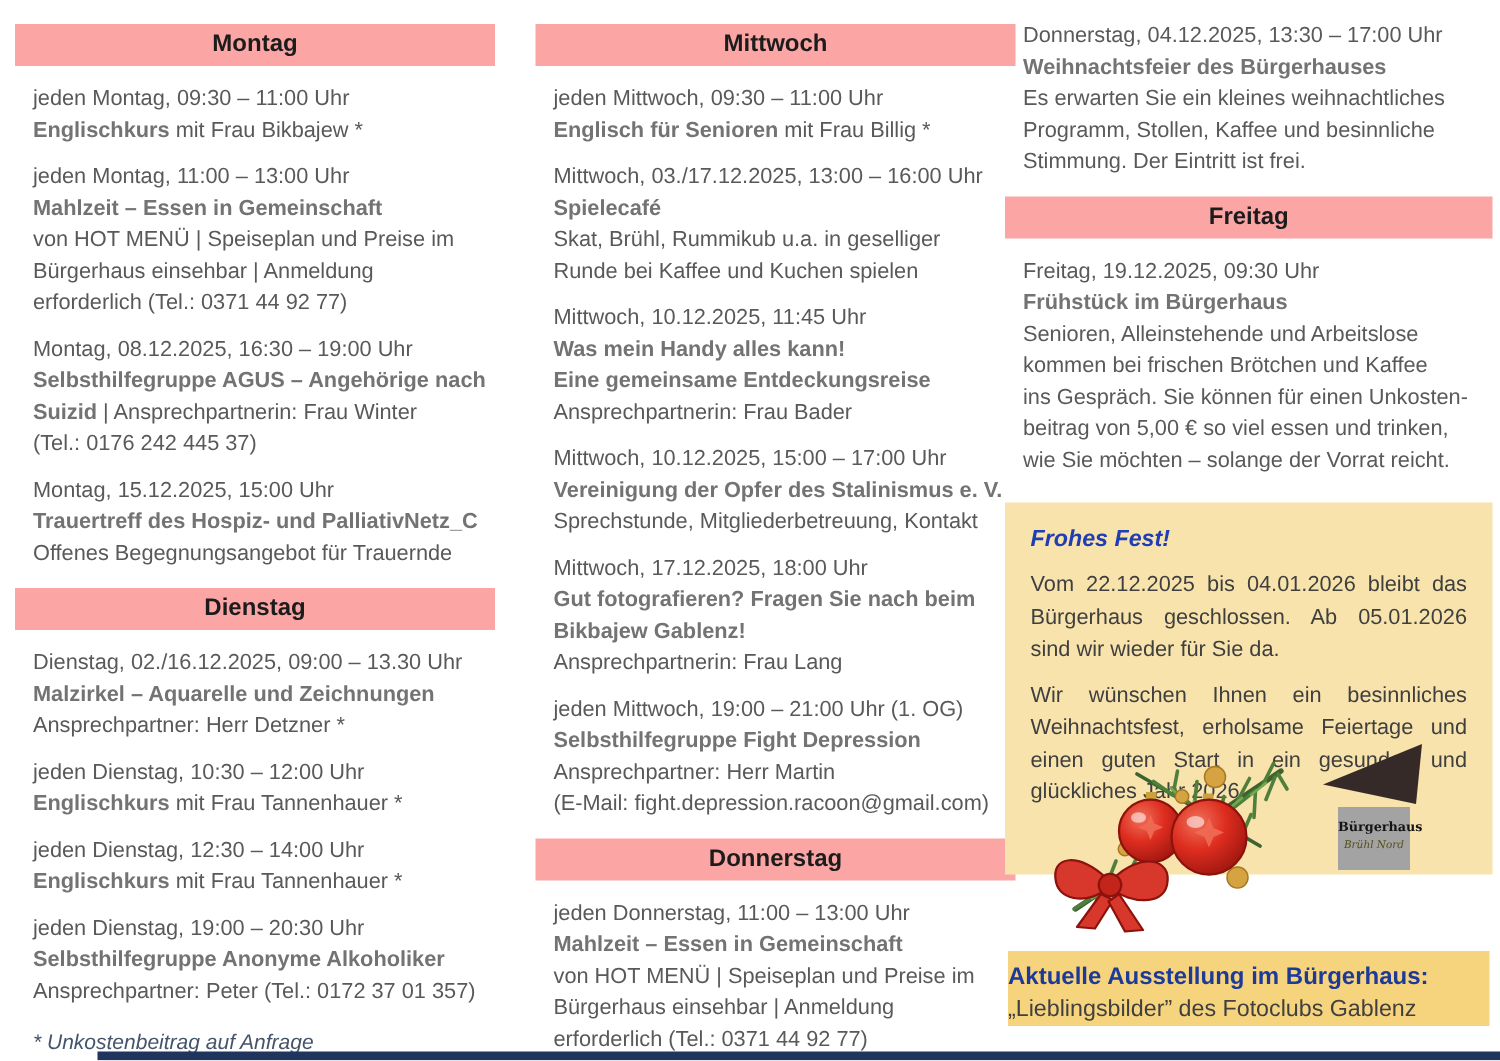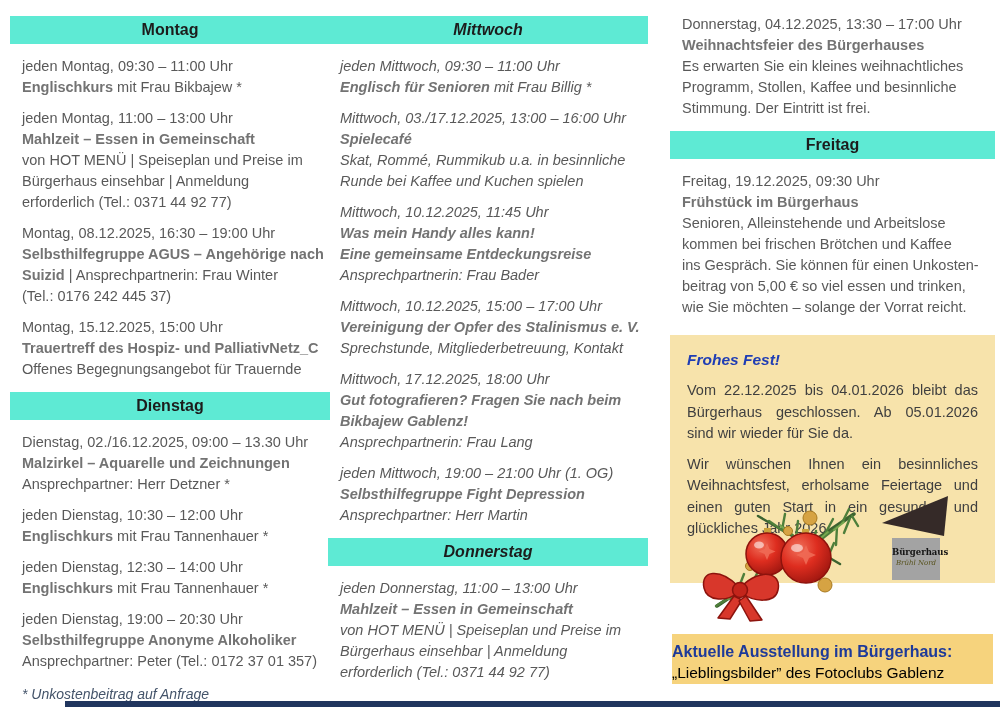--- a/index.html
+++ b/index.html
@@ -2,45 +2,45 @@
 <html><head>
 <meta charset="utf-8">
 <style>
   html,body{margin:0;padding:0;background:#ffffff;}
   .page{
     position:relative;width:1000px;height:707px;background:#ffffff;overflow:hidden;
     font-family:"Liberation Sans", sans-serif;
   }
   .col{position:absolute;top:0;padding-top:4px;box-sizing:border-box;}
   #colA{left:10px;width:320px;}
-  #colB{left:328px;width:320px;font-style:italic;}
+  #colB{left:357px;width:320px;}
   #colC{left:670px;width:325px;}
   .day-header{
-    background:#5eead4;height:28px;line-height:28px;margin:12px 0;
+    background:#fca5a5;height:28px;line-height:28px;margin:12px 0;
     text-align:center;font-weight:bold;font-size:16px;color:#1c1c1c;
   }
   .entry{margin-top:10px;padding-left:12px;font-size:14.5px;line-height:21px;color:#595959;}
   .line{height:21px;white-space:nowrap;}
   .seg{color:#595959;}
   .seg.t{color:#737373;font-weight:bold;}
   .footnote{margin-top:14px;padding-left:12px;font-style:italic;font-size:14px;color:#44546a;}
   
   .festbox{
     margin-top:17px;height:248px;box-sizing:border-box;background:#f7e3ab;
     padding:14px 17px 10px 17px;color:#3f3f3f;
   }
   .festbox-title{color:#1f3db4;font-weight:bold;font-size:15.5px;line-height:22px;font-style:italic;}
   .festbox p{margin:9px 0 0 0;font-size:14.5px;line-height:21.5px;text-align:justify;}
   
   .exbox{
     position:absolute;left:2px;top:634px;width:321px;height:50px;background:#f6d37d;
     text-align:left;padding-top:8px;box-sizing:border-box;
   }
   .exbox-title{color:#1e3a99;font-weight:bold;font-size:16px;line-height:20px;}
-  .exbox-sub{color:#000000;font-size:15.5px;line-height:21px;}
+  .exbox-sub{color:#404040;font-size:15.5px;line-height:21px;}
   
   .deco{position:absolute;left:22px;top:502px;}
   .logo{position:absolute;left:212px;top:496px;width:80px;}
   .logo-roof{display:block;}
   .logo-plate{
     position:absolute;left:10px;top:42px;width:48px;height:42px;background:#a3a3a3;
     text-align:center;box-sizing:border-box;padding-top:9px;
   }
   .logo-name{font-family:"DejaVu Serif", serif;font-weight:bold;font-size:8.5px;color:#141414;line-height:10px;}
   .logo-sub{font-family:"DejaVu Serif", serif;font-style:italic;font-size:7px;color:#56511a;line-height:12px;}
@@ -102,21 +102,21 @@
   <div class="col" id="colB">
     <div id="colB-flow">
         <div class="day-header"><span>Mittwoch</span></div>
         <div class="entry">
           <div class="line"><span class="seg">jeden Mittwoch, 09:30 – 11:00 Uhr</span></div>
           <div class="line"><span class="seg t">Englisch für Senioren</span><span class="seg"> mit Frau Billig *</span></div>
         </div>
         <div class="entry">
           <div class="line"><span class="seg">Mittwoch, 03./17.12.2025, 13:00 – 16:00 Uhr</span></div>
           <div class="line"><span class="seg t">Spielecafé</span></div>
-          <div class="line"><span class="seg">Skat, Rommé, Rummikub u.a. in besinnliche</span></div>
+          <div class="line"><span class="seg">Skat, Brühl, Rummikub u.a. in geselliger</span></div>
           <div class="line"><span class="seg">Runde bei Kaffee und Kuchen spielen</span></div>
         </div>
         <div class="entry">
           <div class="line"><span class="seg">Mittwoch, 10.12.2025, 11:45 Uhr</span></div>
           <div class="line"><span class="seg t">Was mein Handy alles kann!</span></div>
           <div class="line"><span class="seg t">Eine gemeinsame Entdeckungsreise</span></div>
           <div class="line"><span class="seg">Ansprechpartnerin: Frau Bader</span></div>
         </div>
         <div class="entry">
           <div class="line"><span class="seg">Mittwoch, 10.12.2025, 15:00 – 17:00 Uhr</span></div>
@@ -126,20 +126,21 @@
         <div class="entry">
           <div class="line"><span class="seg">Mittwoch, 17.12.2025, 18:00 Uhr</span></div>
           <div class="line"><span class="seg t">Gut fotografieren? Fragen Sie nach beim</span></div>
           <div class="line"><span class="seg t">Bikbajew Gablenz!</span></div>
           <div class="line"><span class="seg">Ansprechpartnerin: Frau Lang</span></div>
         </div>
         <div class="entry">
           <div class="line"><span class="seg">jeden Mittwoch, 19:00 – 21:00 Uhr (1. OG)</span></div>
           <div class="line"><span class="seg t">Selbsthilfegruppe Fight Depression</span></div>
           <div class="line"><span class="seg">Ansprechpartner: Herr Martin</span></div>
+          <div class="line"><span class="seg">(E-Mail: fight.depression.racoon@gmail.com)</span></div>
         </div>
         <div class="day-header"><span>Donnerstag</span></div>
         <div class="entry">
           <div class="line"><span class="seg">jeden Donnerstag, 11:00 – 13:00 Uhr</span></div>
           <div class="line"><span class="seg t">Mahlzeit – Essen in Gemeinschaft</span></div>
           <div class="line"><span class="seg">von HOT MENÜ | Speiseplan und Preise im</span></div>
           <div class="line"><span class="seg">Bürgerhaus einsehbar | Anmeldung</span></div>
           <div class="line"><span class="seg">erforderlich (Tel.: 0371 44 92 77)</span></div>
         </div>
       </div>

